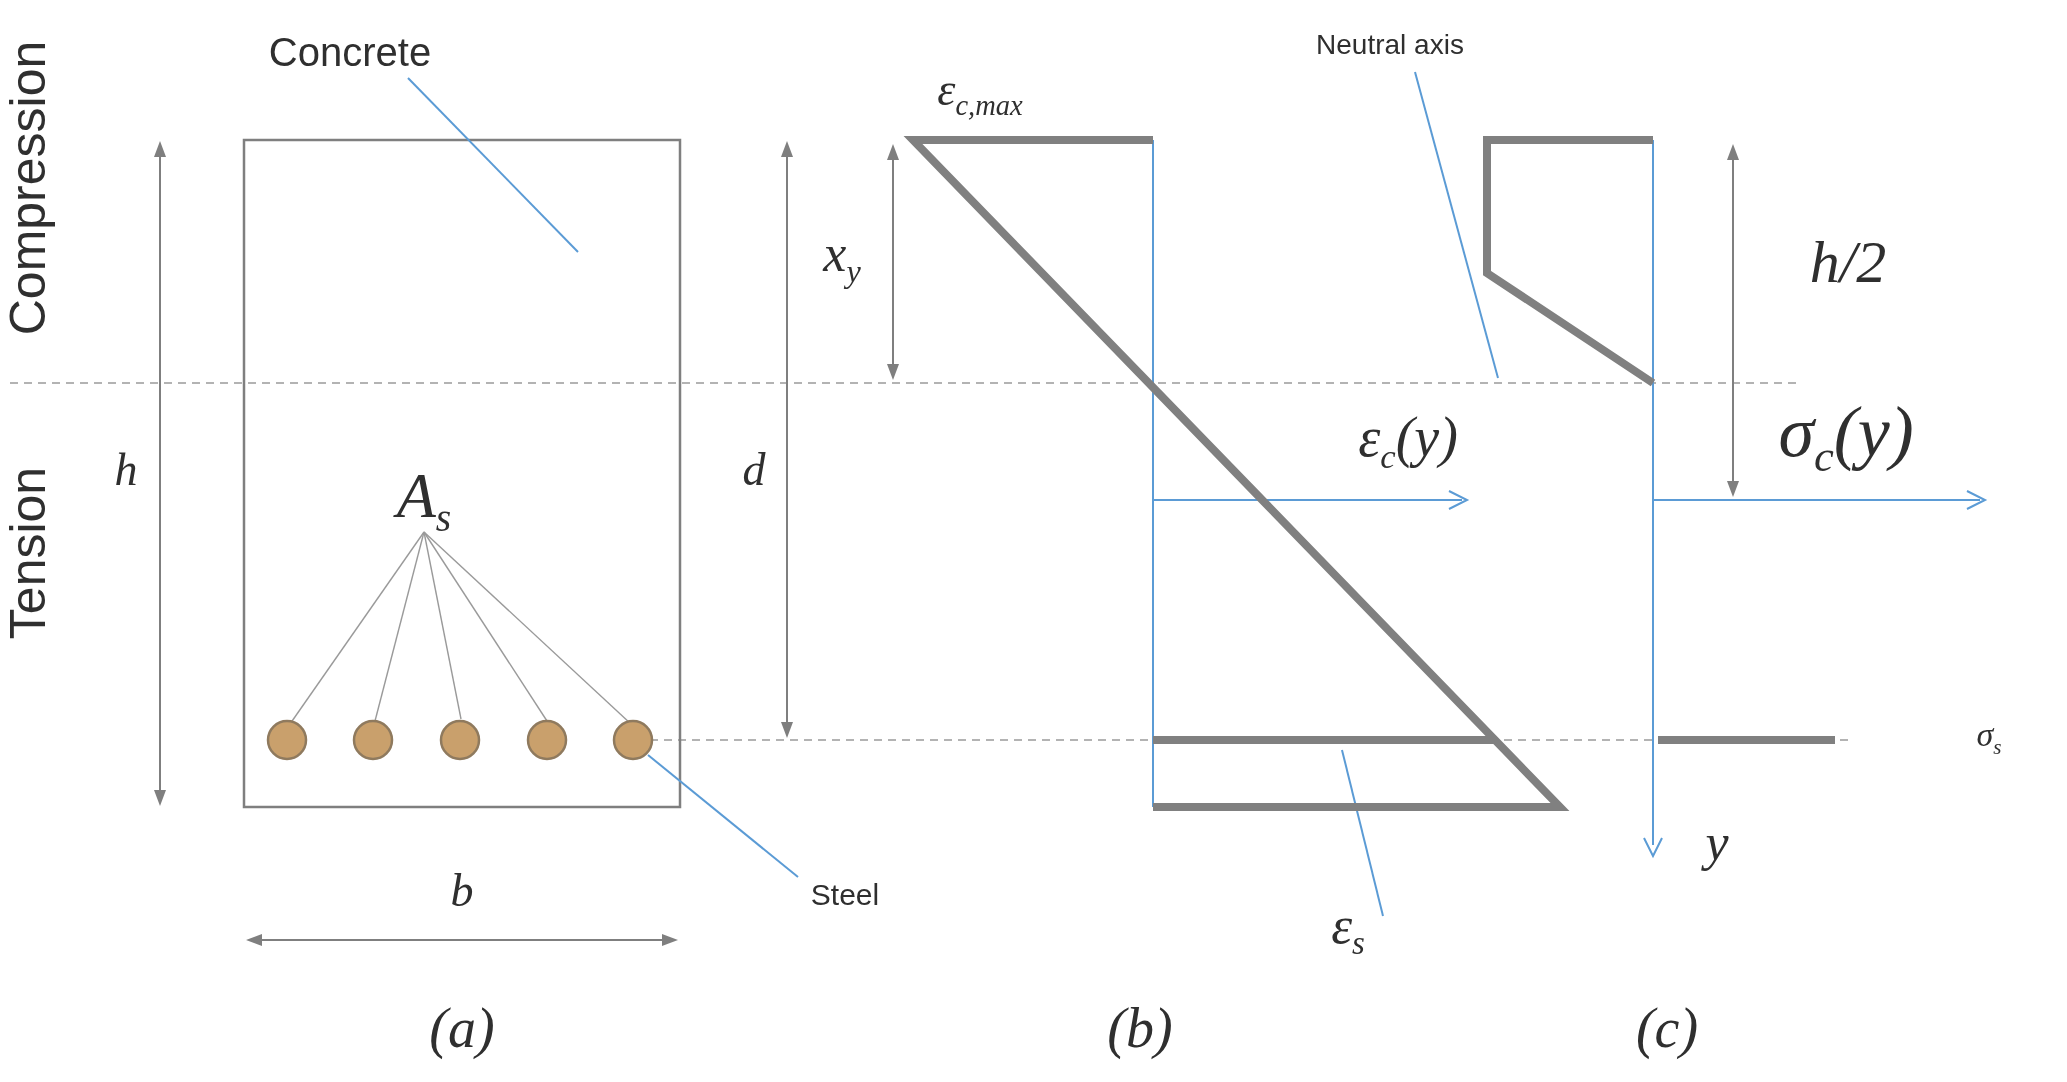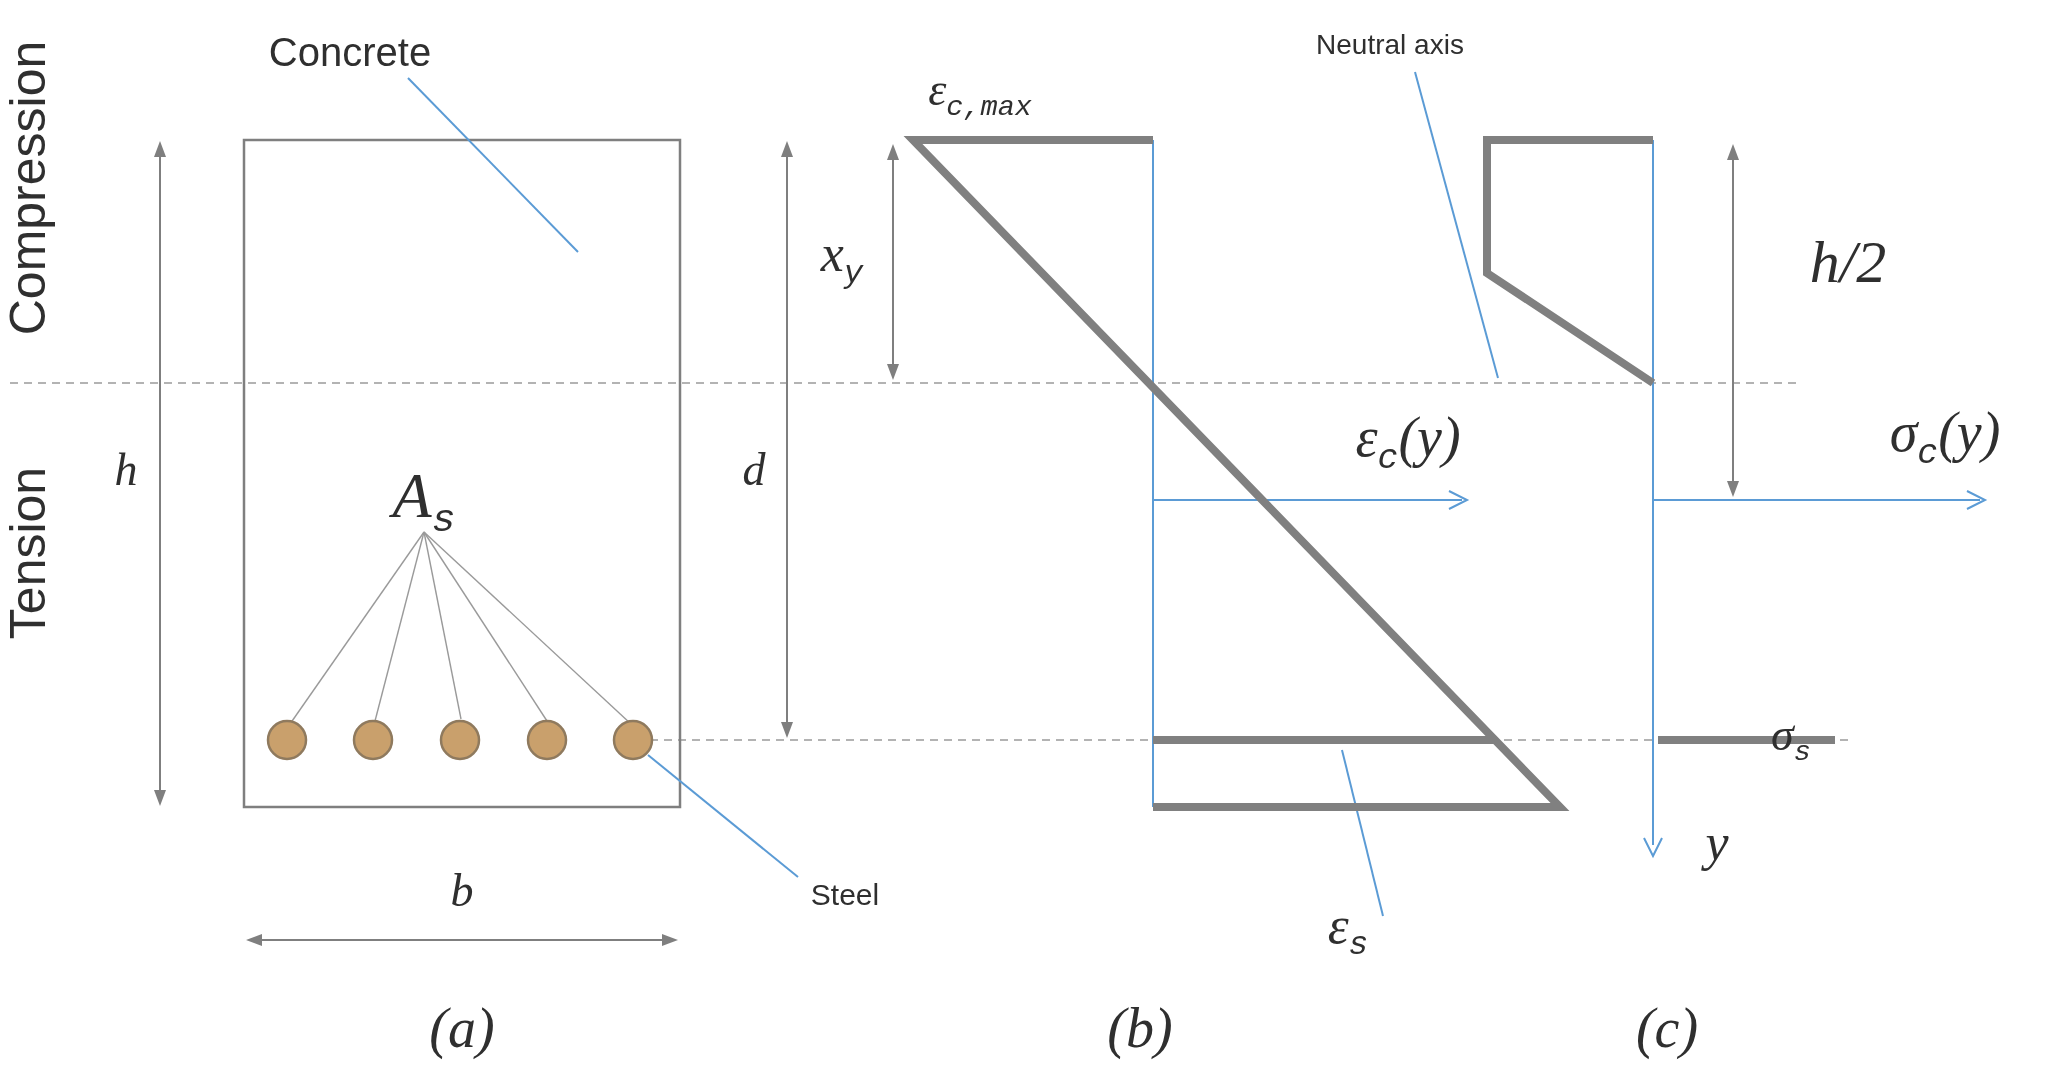--- a/index.html
+++ b/index.html
@@ -16,21 +16,21 @@
     position:absolute;
     transform:translate(-50%,-50%);
     white-space:nowrap;
     color:#2f2f2f;
     line-height:1;
   }
   .rot{transform:translate(-50%,-50%) rotate(-90deg);}
   .sans{font-family:"Liberation Sans",sans-serif;}
   .serif{font-family:"Liberation Serif",serif;font-style:italic;}
   .italic{font-style:italic;}
-  sub{font-size:0.62em;line-height:0;font-family:Liberation Mono, monospace;}
+  sub{font-size:0.62em;line-height:0;}
 </style>
 </head>
 <body>
 
 <div class="canvas">
 
   <svg width="2067" height="1082" viewBox="0 0 2067 1082">
 
     <line x1="10" y1="383" x2="1800" y2="383" stroke="#9a9a9a" stroke-width="1.5" stroke-dasharray="8 6"></line>
     <line x1="650" y1="740" x2="1853" y2="740" stroke="#9a9a9a" stroke-width="1.5" stroke-dasharray="8 6"></line>
@@ -116,21 +116,21 @@
   <div class="label serif" style="left:462px;top:891px;font-size:46px">b</div>
   <div class="label serif" style="left:754px;top:470px;font-size:46px">d</div>
 
   <div class="label serif italic" style="left:980px;top:90px;font-size:46px"><span>ε</span><sub>c,max</sub></div>
   <div class="label serif italic" style="left:842px;top:254px;font-size:52px"><span>x</span><sub>y</sub></div>
   <div class="label serif italic" style="left:1408px;top:437px;font-size:56px"><span>ε</span><sub>c</sub><span>(y)</span></div>
   <div class="label serif italic" style="left:1348px;top:925px;font-size:53px"><span>ε</span><sub>s</sub></div>
 
   <div class="label sans" style="left:1390px;top:45px;font-size:28px">Neutral axis</div>
   <div class="label serif" style="left:1848px;top:262px;font-size:60px">h/2</div>
-  <div class="label serif italic" style="left:1945px;top:432px;font-size:56px"><span>σ</span><sub>c</sub><span>(y)</span></div>
-  <div class="label serif italic" style="left:1791px;top:735px;font-size:46px"><span>σ</span><sub>s</sub></div>
+  <div class="label serif italic" style="left:1846px;top:432px;font-size:72px"><span>σ</span><sub>c</sub><span>(y)</span></div>
+  <div class="label serif italic" style="left:1989px;top:735px;font-size:34px"><span>σ</span><sub>s</sub></div>
   <div class="label serif italic" style="left:1717px;top:843px;font-size:52px">y</div>
 
   <div class="label serif" style="left:462px;top:1028px;font-size:56px">(a)</div>
   <div class="label serif" style="left:1140px;top:1028px;font-size:56px">(b)</div>
   <div class="label serif" style="left:1667px;top:1028px;font-size:56px">(c)</div>
 
 </div>
 
 </body></html>

